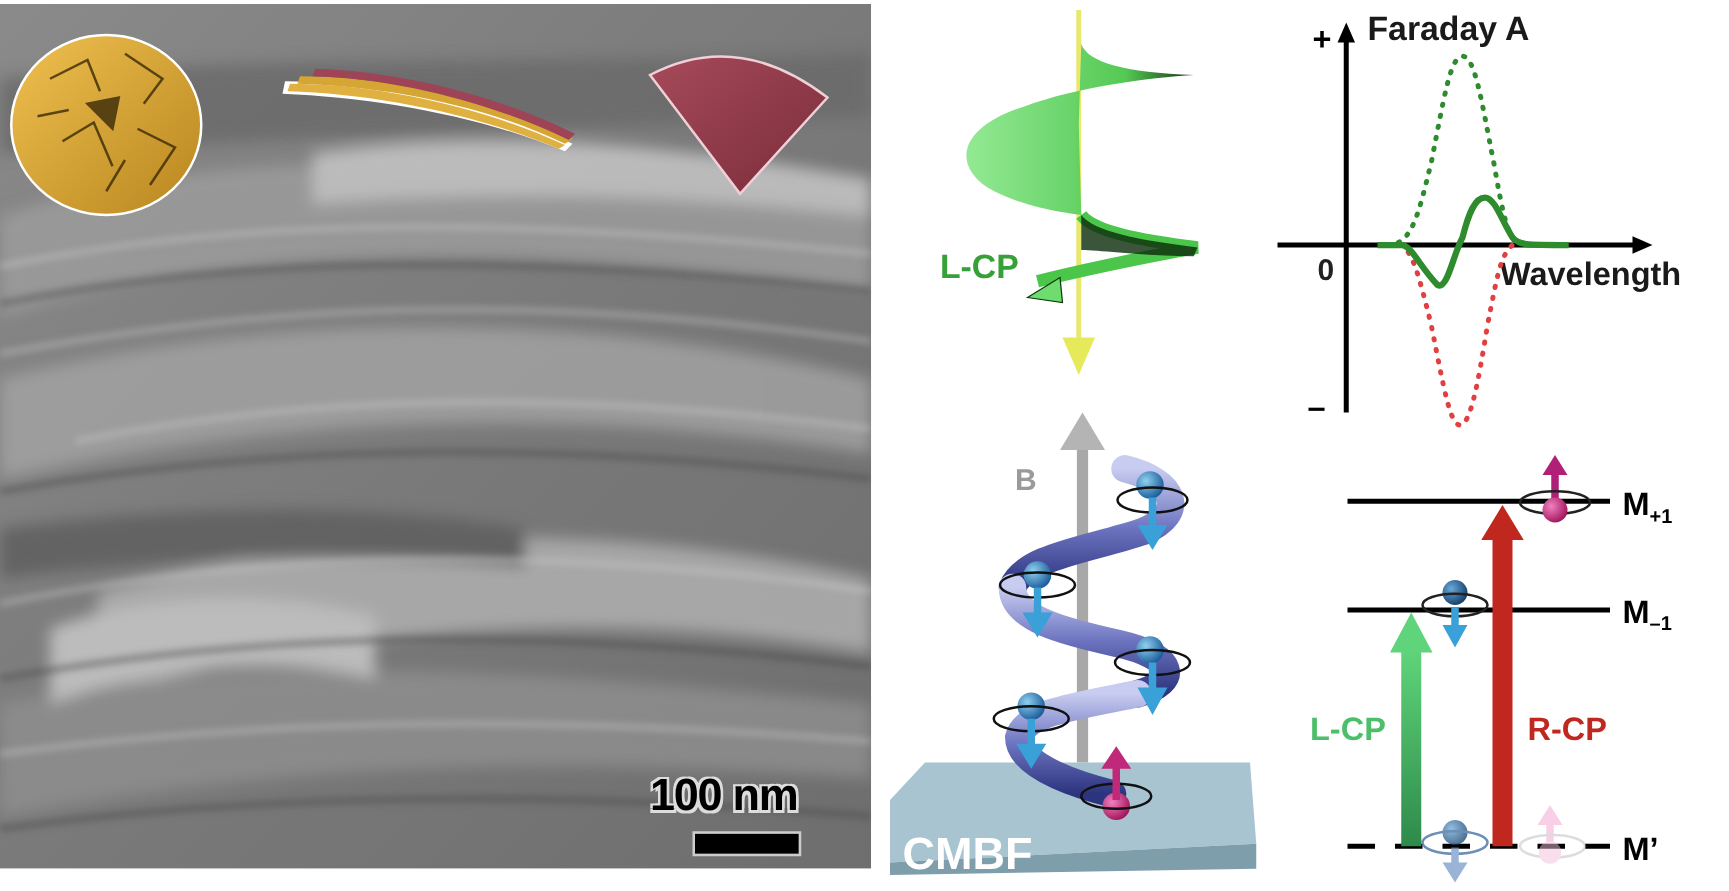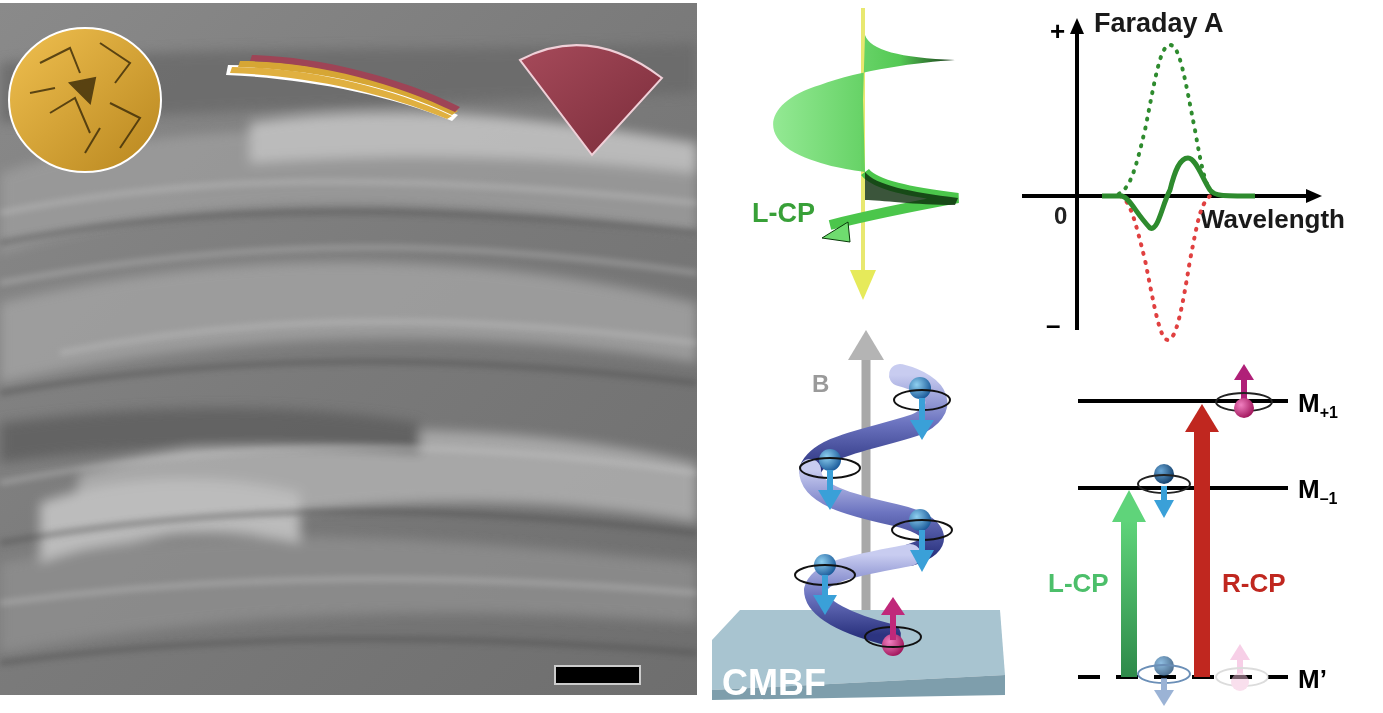--- a/index.html
+++ b/index.html
@@ -84,20 +84,21 @@
       <path d="M228 62 C300 62 390 80 458 112 L452 118 C385 90 300 75 226 72 Z" fill="#fff"></path>
       <path d="M232 64 C300 64 385 82 452 113 L447 116 C380 88 300 72 230 70 Z" fill="#e0b040"></path>
       <path d="M240 58 C310 58 395 76 458 108 L452 112 C390 82 310 66 238 64 Z" fill="#d6a634"></path>
       <path d="M252 52 C320 54 400 74 460 104 L455 109 C395 80 320 60 250 58 Z" fill="#9e4456"></path>
     </g>
 
     <g>
       <path d="M520 57 Q590 20 662 75 L592 152 Z" fill="url(#maroon)" stroke="#f0d0d8" stroke-width="2"></path>
     </g>
   </svg>
+  <div class="scale-label">100 nm</div>
   <div class="scale-bar"></div>
 </div>
 
 <div class="panel" id="helix-panel">
   <svg width="320" height="713" viewBox="0 0 320 713">
     <defs>
       <linearGradient id="greenRib" x1="0" y1="0" x2="1" y2="0">
         <stop offset="0" stop-color="#8ee88e"></stop>
           <stop offset="0.7" stop-color="#4bc64b"></stop>
           <stop offset="1" stop-color="#0a2a0a"></stop>

